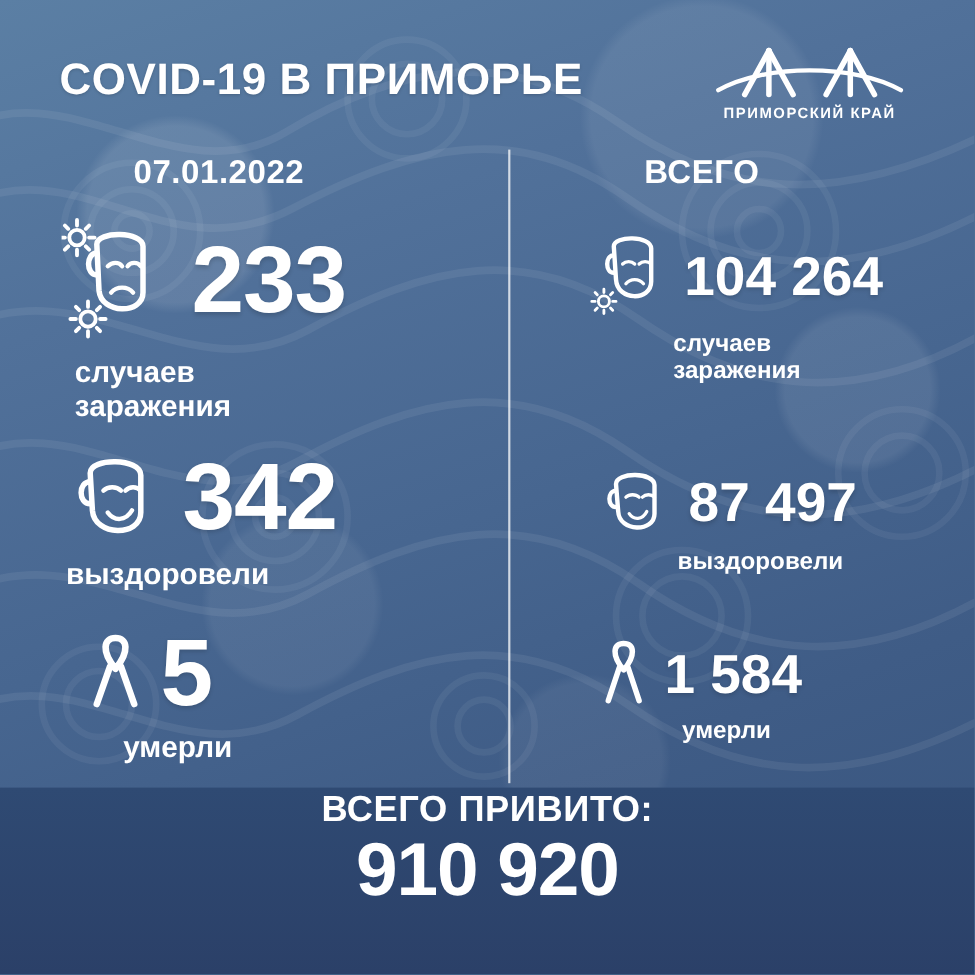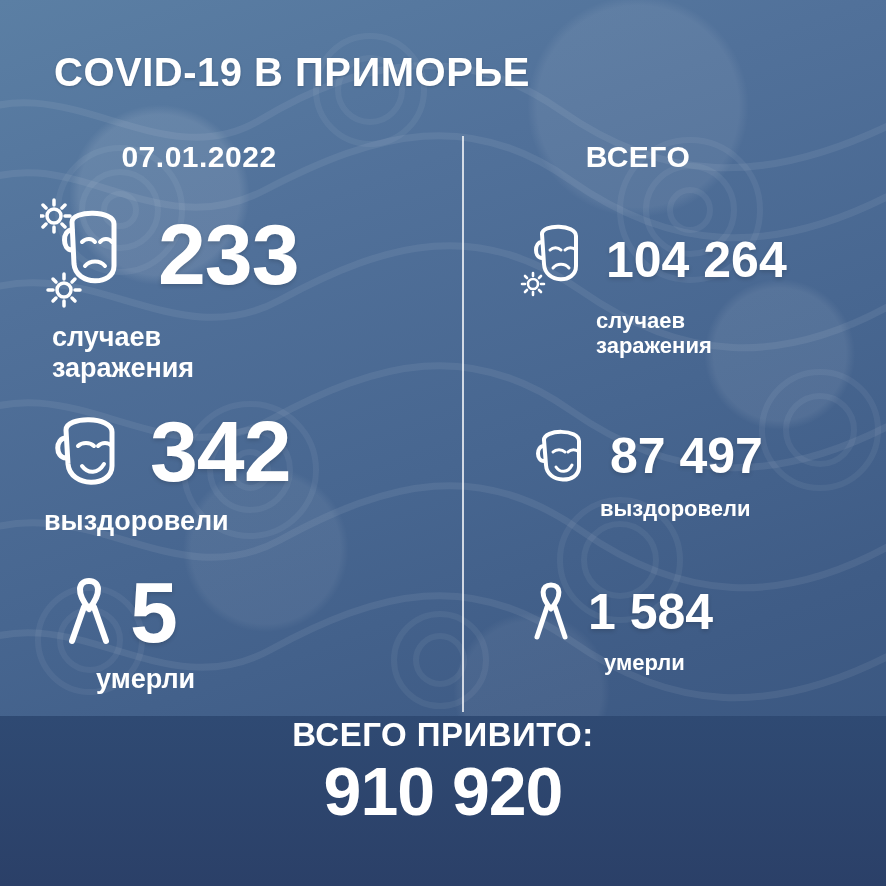--- a/index.html
+++ b/index.html
@@ -94,21 +94,21 @@
   .col-head {
     font-size: 30px;
     font-weight: bold;
     letter-spacing: 0.5px;
     text-align: center;
     margin-top: 8px;
   }
   .col-left .col-head { padding-right: 104px; }
   .col-right .col-head { padding-right: 60px; }
 
-  .stat { position: absolute; }
+  .stat { position: absolute; margin-left: 16px; }
   .stat-row {
     display: flex;
     align-items: center;
     gap: 14px;
   }
   .icon { flex: 0 0 auto; }
   .big-num {
     font-weight: bold;
     line-height: 0.95;
     text-shadow: 0 2px 4px rgba(0,0,0,0.16);
@@ -123,21 +123,21 @@
   .col-left .stat-label { font-size: 27px; }
   
   .col-right .big-num { font-size: 50px; }
   .col-right .stat-label { font-size: 22px; }
 
   
   .s-cases-left   { top: 62px;  left: 40px; }
   .s-rec-left     { top: 272px; left: 40px; }
   .s-death-left   { top: 440px; left: 62px; }
   
-  .s-cases-right  { top: 84px;  left: 520px; }
+  .s-cases-right  { top: 74px;  left: 520px; }
   .s-rec-right    { top: 288px; left: 524px; }
   .s-death-right  { top: 448px; left: 528px; }
 
   .label-left-cases  { margin-left: 12px; margin-top: 6px; }
   .label-left-rec    { margin-left: 4px;  margin-top: 6px; }
   .label-left-death  { margin-left: 34px; margin-top: 10px; }
   .label-right-cases { margin-left: 76px; margin-top: 2px; }
   .label-right-rec   { margin-left: 76px; margin-top: 2px; }
   .label-right-death { margin-left: 76px; margin-top: 4px; }
 
@@ -199,20 +199,34 @@
         <circle cx="620" cy="560" r="36"></circle>
       <circle cx="90" cy="640" r="52"></circle>
         <circle cx="90" cy="640" r="30"></circle>
       <circle cx="440" cy="660" r="46"></circle>
         <circle cx="440" cy="660" r="24"></circle>
     </g>
   </svg>
 
   <div class="header">
     <div class="title">COVID-19 В ПРИМОРЬЕ</div>
+    <div class="logo">
+      <svg width="178" height="52" viewBox="0 0 178 52">
+        <g stroke="#ffffff" stroke-width="5" fill="none" stroke-linecap="round">
+          <path d="M52 48 L52 8"></path>
+          <path d="M52 8 L30 48"></path>
+          <path d="M52 8 L74 48"></path>
+          <path d="M126 48 L126 8"></path>
+          <path d="M126 8 L104 48"></path>
+          <path d="M126 8 L148 48"></path>
+          <path d="M6 44 C48 20, 130 20, 172 44" stroke-width="4"></path>
+        </g>
+      </svg>
+      <div class="logo-caption">ПРИМОРСКИЙ КРАЙ</div>
+    </div>
   </div>
 
   <div class="divider"></div>
 
   <div class="columns">
 
     <div class="col col-left">
       <div class="col-head">07.01.2022</div>
 
       <div class="stat s-cases-left">

